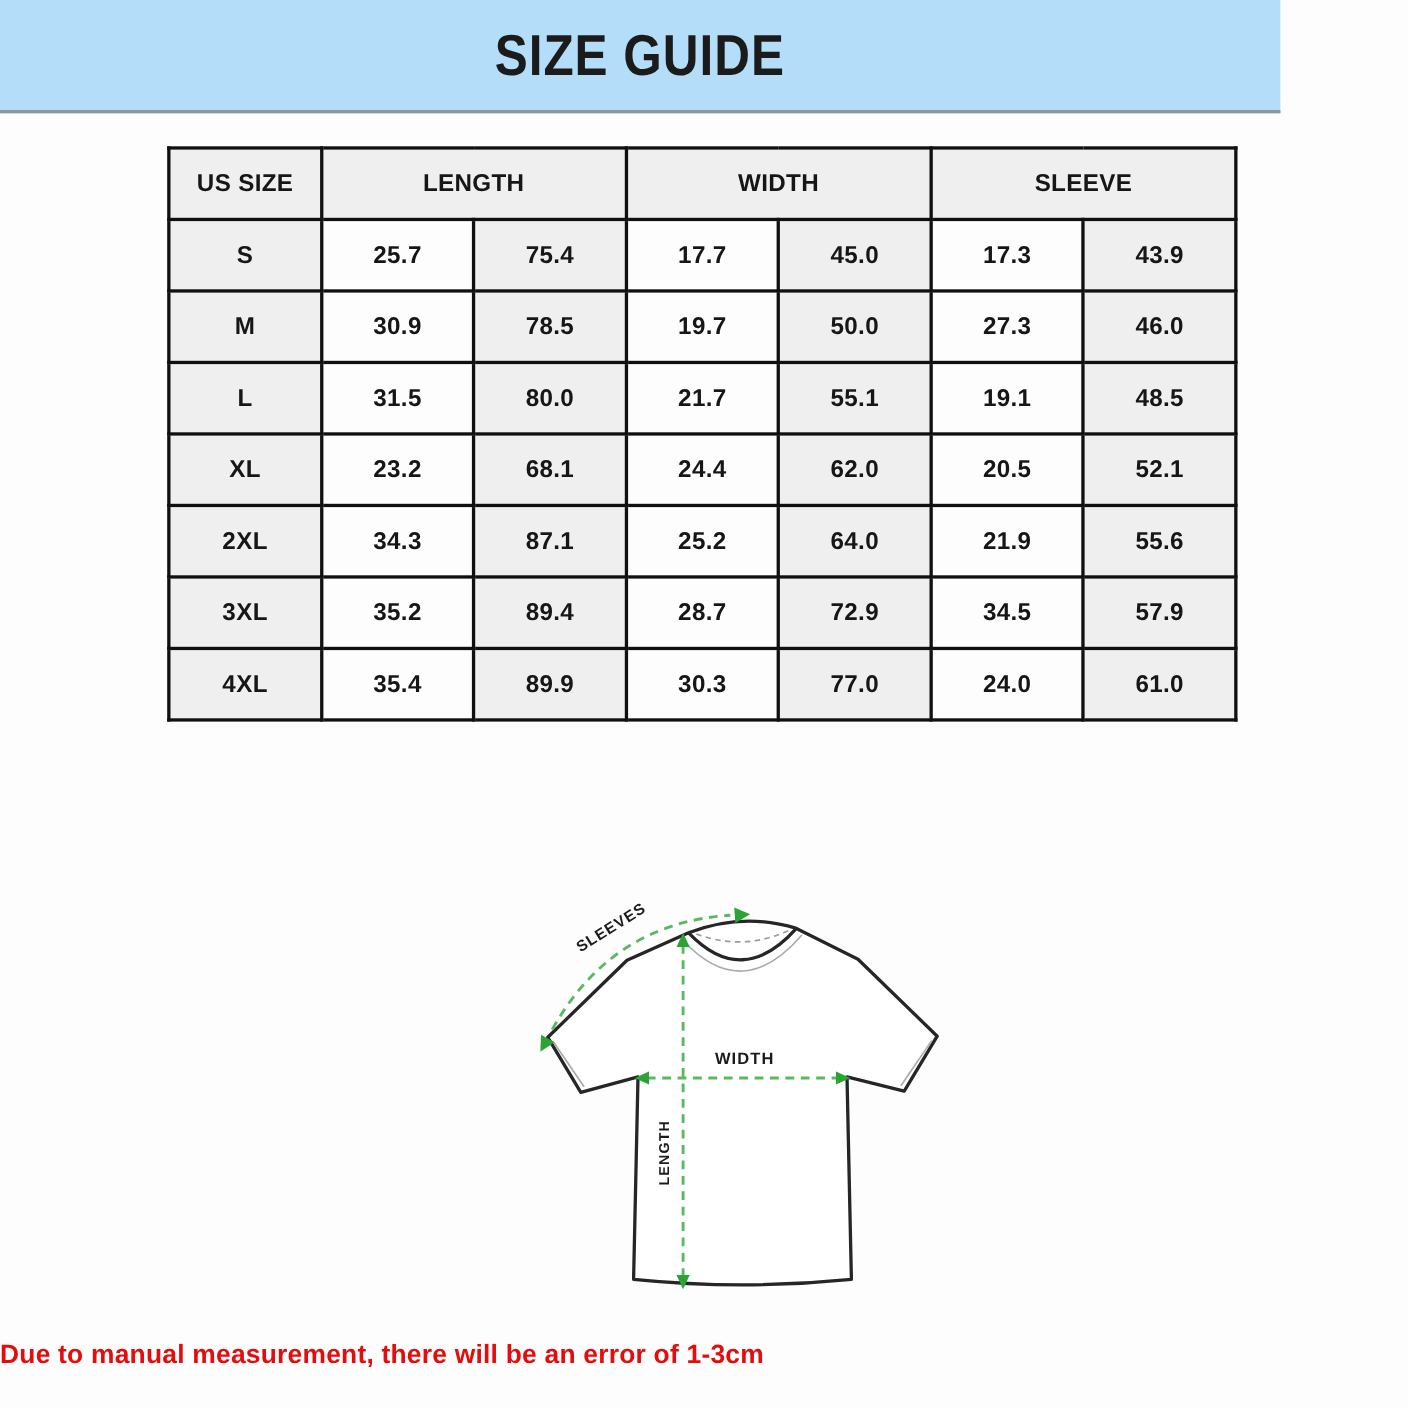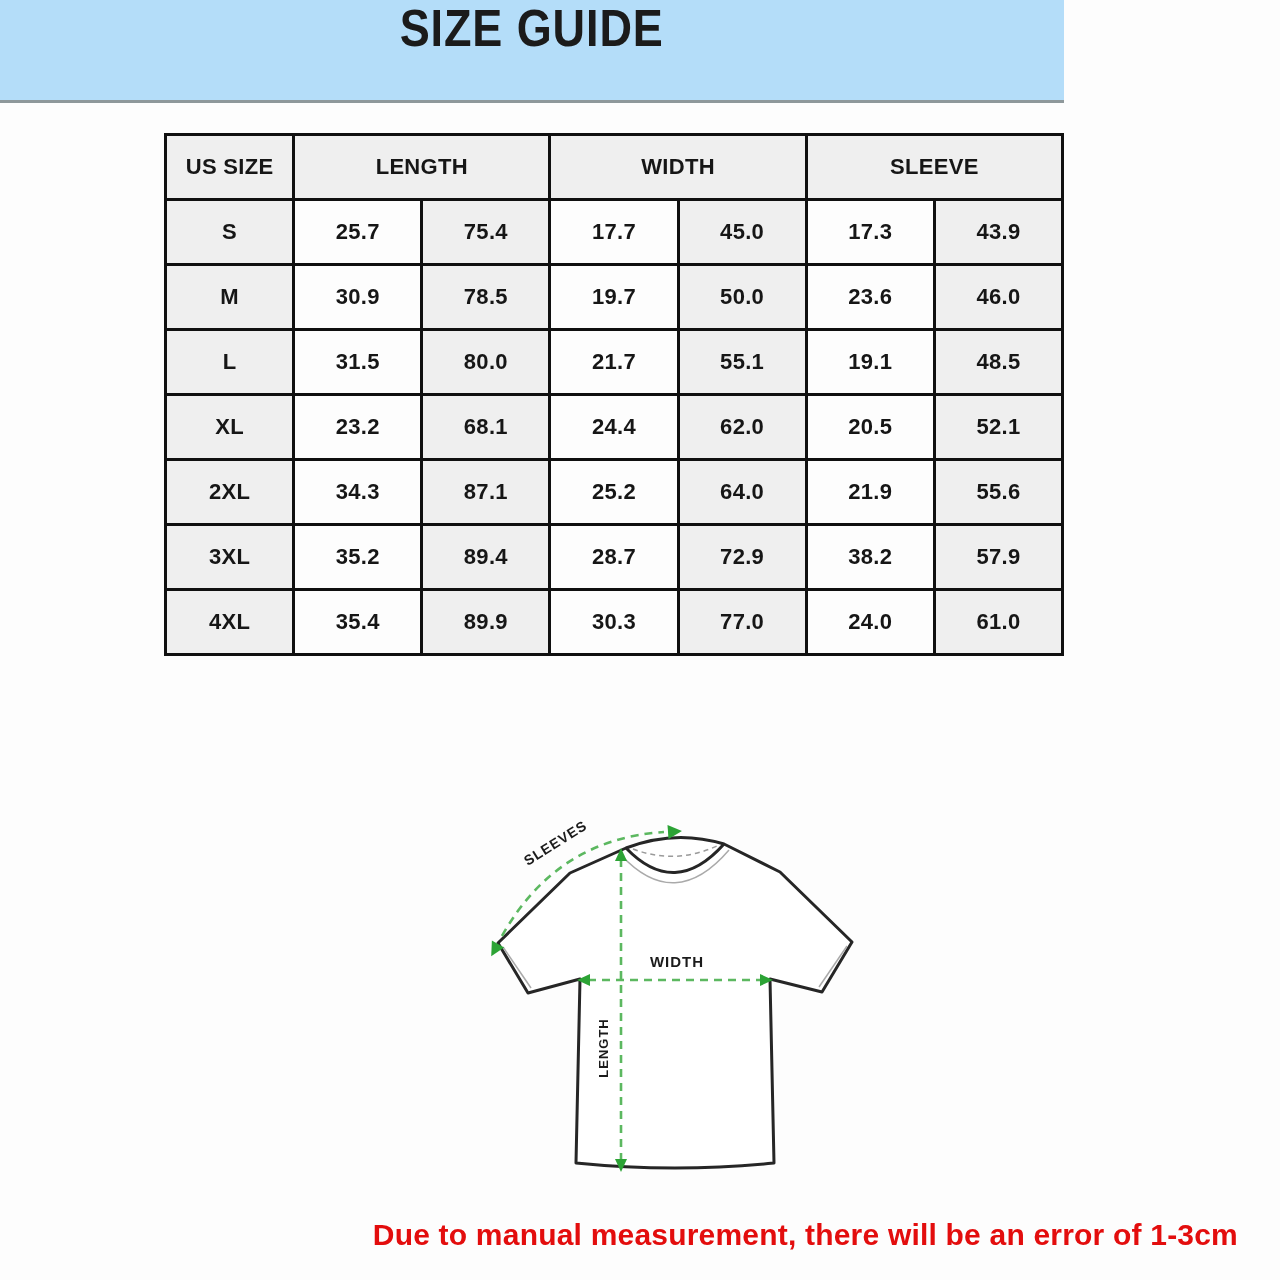--- a/index.html
+++ b/index.html
@@ -6,37 +6,37 @@
   html, body { background: #ffffff; }
   body {
     width: 1280px; height: 1280px;
     position: relative;
     overflow: hidden;
     font-family: "Liberation Sans", sans-serif;
     background: #fdfdfd;
   }
   .banner {
     position: absolute; top: 0; left: 0;
-    width: 1064px; height: 103px;
+    width: 1164px; height: 103px;
     background: #b4ddf9;
     border-bottom: 3px solid #8e989b;
-    display: flex; justify-content: center;
+    display: flex; align-items: center; justify-content: center;
   }
   .banner .title {
     font-size: 50px;
     font-weight: bold;
     color: #1b1b1b;
     letter-spacing: 1px;
     transform: scaleX(0.9) scaleY(1.05);
     white-space: nowrap;
   }
   table.size-table {
     position: absolute;
-    left: 164px; top: 133px;
-    width: 900px;
+    left: 152px; top: 133px;
+    width: 973px;
     border-collapse: collapse;
     table-layout: fixed;
   }
   table.size-table th, table.size-table td {
     border: 3px solid #101010;
     height: 65px;
     text-align: center;
     vertical-align: middle;
     font-weight: bold;
     font-size: 22px;
@@ -48,22 +48,22 @@
   .cell-white { background: #fdfdfd; }
   .diagram {
     position: absolute;
     left: 440px; top: 795px;
     width: 440px; height: 425px;
   }
   .note {
     position: absolute;
     top: 1218px; left: 0;
     width: 1238px;
-    text-align: right;
-    font-size: 30px;
+    text-align: left;
+    font-size: 24px;
     font-weight: bold;
     color: #e30d0d;
     letter-spacing: 0.2px;
   }
   svg text {
     font-family: "Liberation Sans", sans-serif;
     font-weight: bold;
     fill: #1b1b1b;
   }
 </style>
@@ -90,21 +90,21 @@
         <td class="cell-gray">45.0</td>
         <td class="cell-white">17.3</td>
         <td class="cell-gray">43.9</td>
       </tr>
       <tr>
         <th class="cell-gray">M</th>
         <td class="cell-white">30.9</td>
         <td class="cell-gray">78.5</td>
         <td class="cell-white">19.7</td>
         <td class="cell-gray">50.0</td>
-        <td class="cell-white">23.6</td>
+        <td class="cell-white">27.3</td>
         <td class="cell-gray">46.0</td>
       </tr>
       <tr>
         <th class="cell-gray">L</th>
         <td class="cell-white">31.5</td>
         <td class="cell-gray">80.0</td>
         <td class="cell-white">21.7</td>
         <td class="cell-gray">55.1</td>
         <td class="cell-white">19.1</td>
         <td class="cell-gray">48.5</td>
@@ -126,21 +126,21 @@
         <td class="cell-gray">64.0</td>
         <td class="cell-white">21.9</td>
         <td class="cell-gray">55.6</td>
       </tr>
       <tr>
         <th class="cell-gray">3XL</th>
         <td class="cell-white">35.2</td>
         <td class="cell-gray">89.4</td>
         <td class="cell-white">28.7</td>
         <td class="cell-gray">72.9</td>
-        <td class="cell-white">38.2</td>
+        <td class="cell-white">34.5</td>
         <td class="cell-gray">57.9</td>
       </tr>
       <tr>
         <th class="cell-gray">4XL</th>
         <td class="cell-white">35.4</td>
         <td class="cell-gray">89.9</td>
         <td class="cell-white">30.3</td>
         <td class="cell-gray">77.0</td>
         <td class="cell-white">24.0</td>
         <td class="cell-gray">61.0</td>

